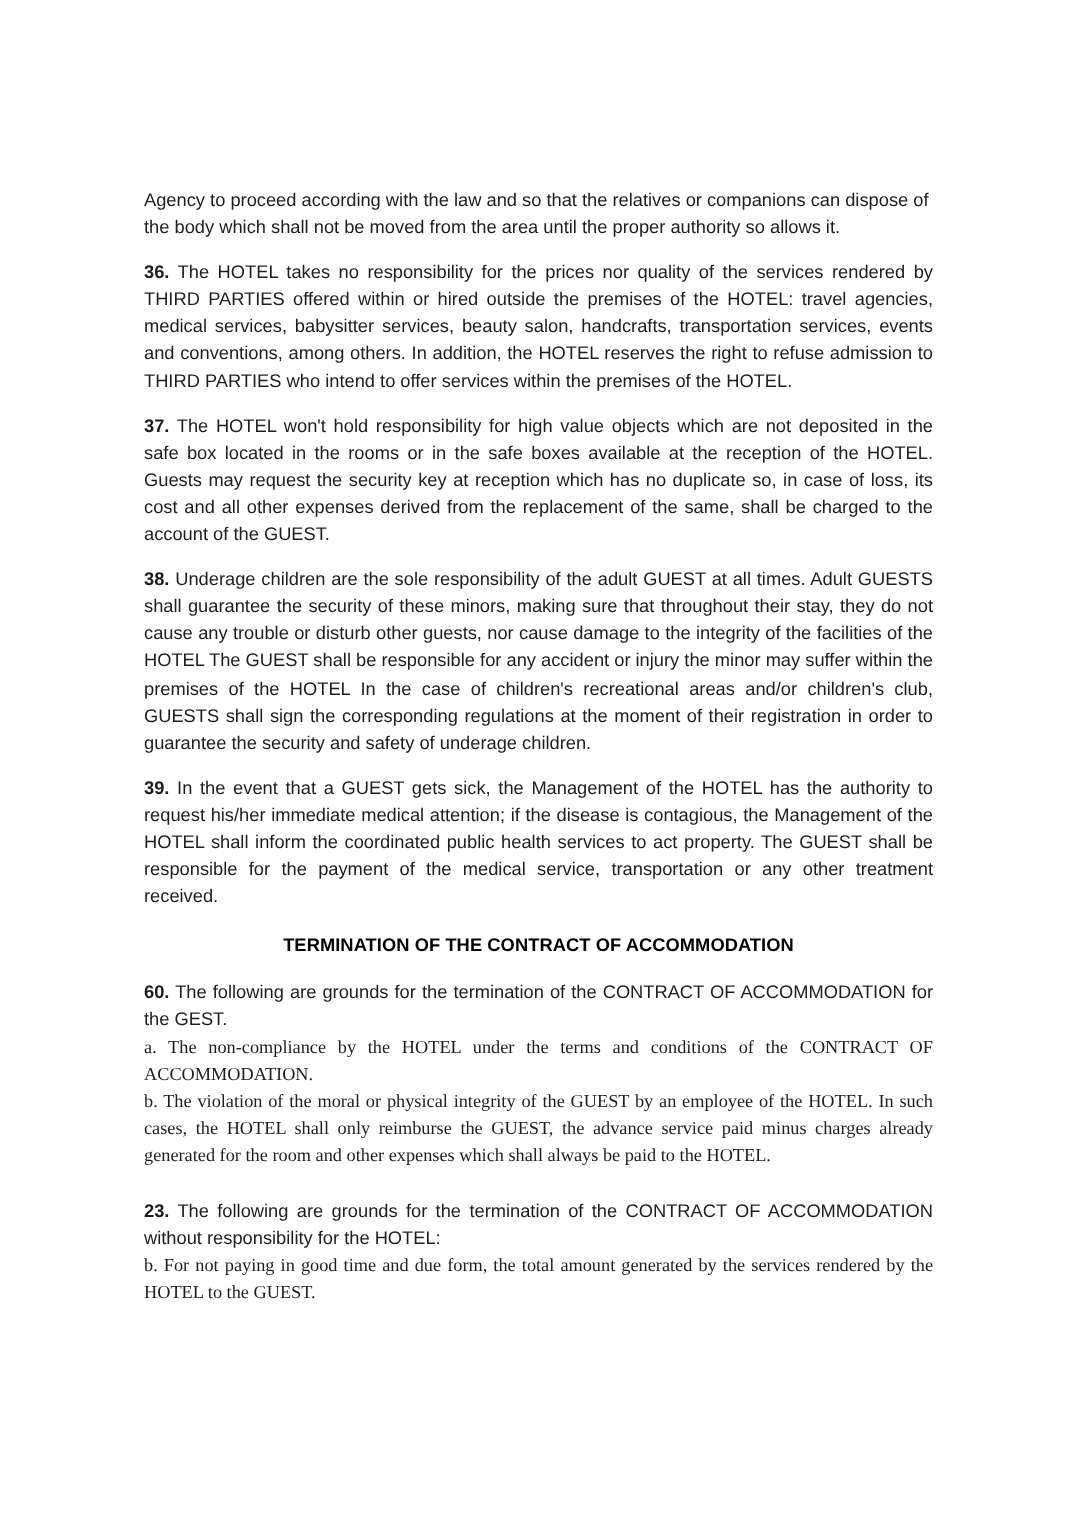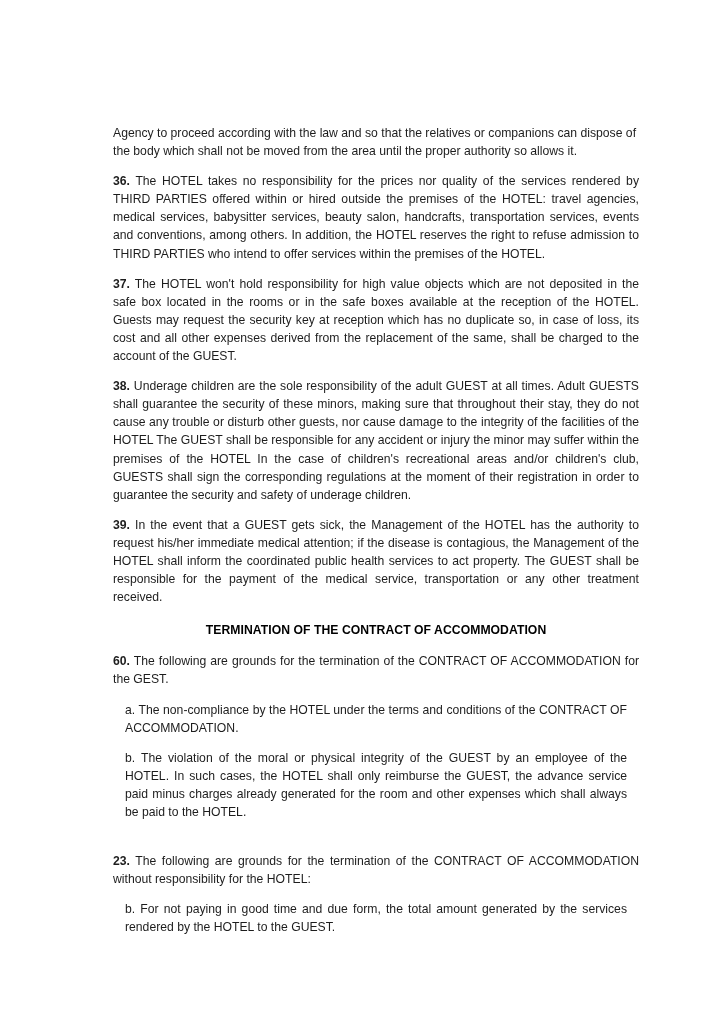--- a/index.html
+++ b/index.html
@@ -12,21 +12,21 @@
     position: relative;
     width: 724px;
     height: 1024px;
     background: #ffffff;
     margin: 0 auto;
     overflow: hidden;
     box-sizing: border-box;
   }
   .content {
     position: absolute;
-    left: 113px;
+    left: 96px;
     top: 124px;
     width: 526px;
   }
   .para {
     font-family: "Liberation Sans", sans-serif;
     font-size: 12.2px;
     line-height: 18.1px;
     color: #1d1d1d;
     text-align: justify;
     text-justify: inter-word;
@@ -48,26 +48,26 @@
     font-family: "Liberation Sans", sans-serif;
     font-size: 12.2px;
     line-height: 18.1px;
     font-weight: bold;
     color: #000000;
     text-align: center;
     margin: 0;
     letter-spacing: 0.05px;
   }
   .sub {
-    font-family: Liberation Sans, sans-serif;
+    font-family: Liberation Serif, serif;
     font-size: 12.2px;
     line-height: 18.1px;
     color: #1d1d1d;
     text-align: justify;
-    margin: 12px;
+    margin: 0;
   }
 </style>
 </head>
 <body>
 
 <div class="page">
   <div class="content">
 
     <p class="para continued">Agency to proceed according with the law and so that the relatives or companions can dispose of the body which shall not be moved from the area until the proper authority so allows it.</p>
 

